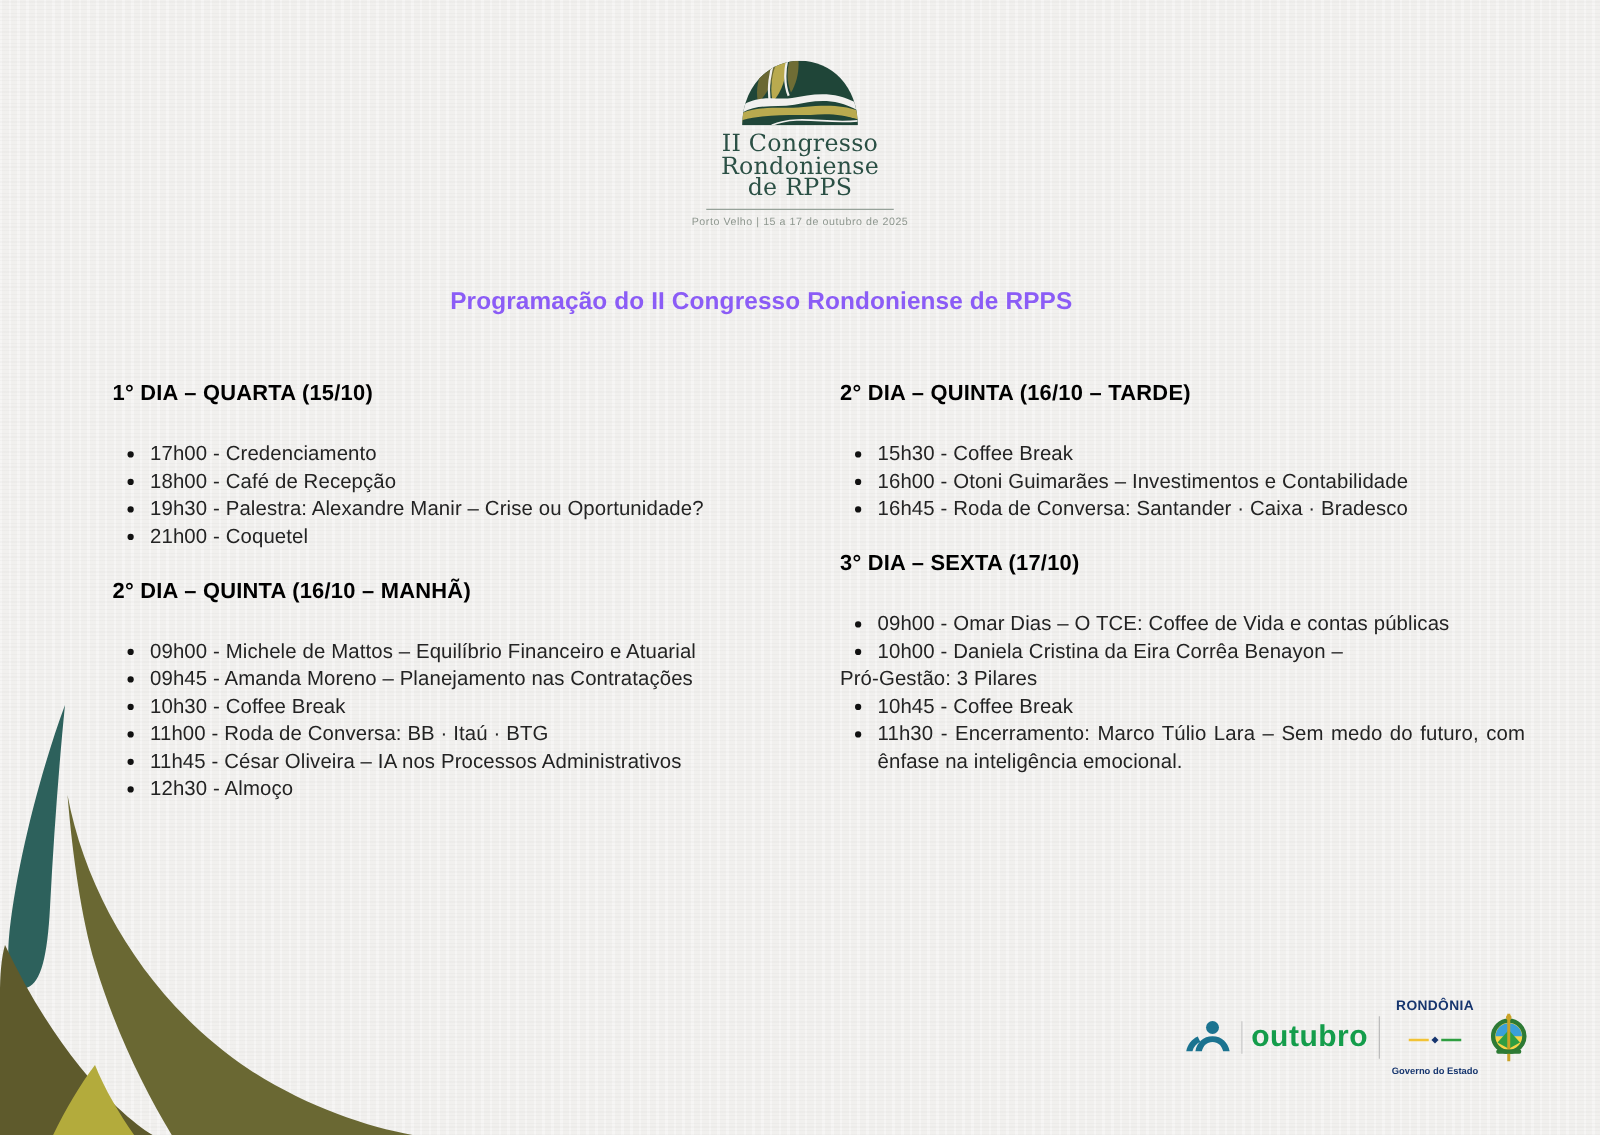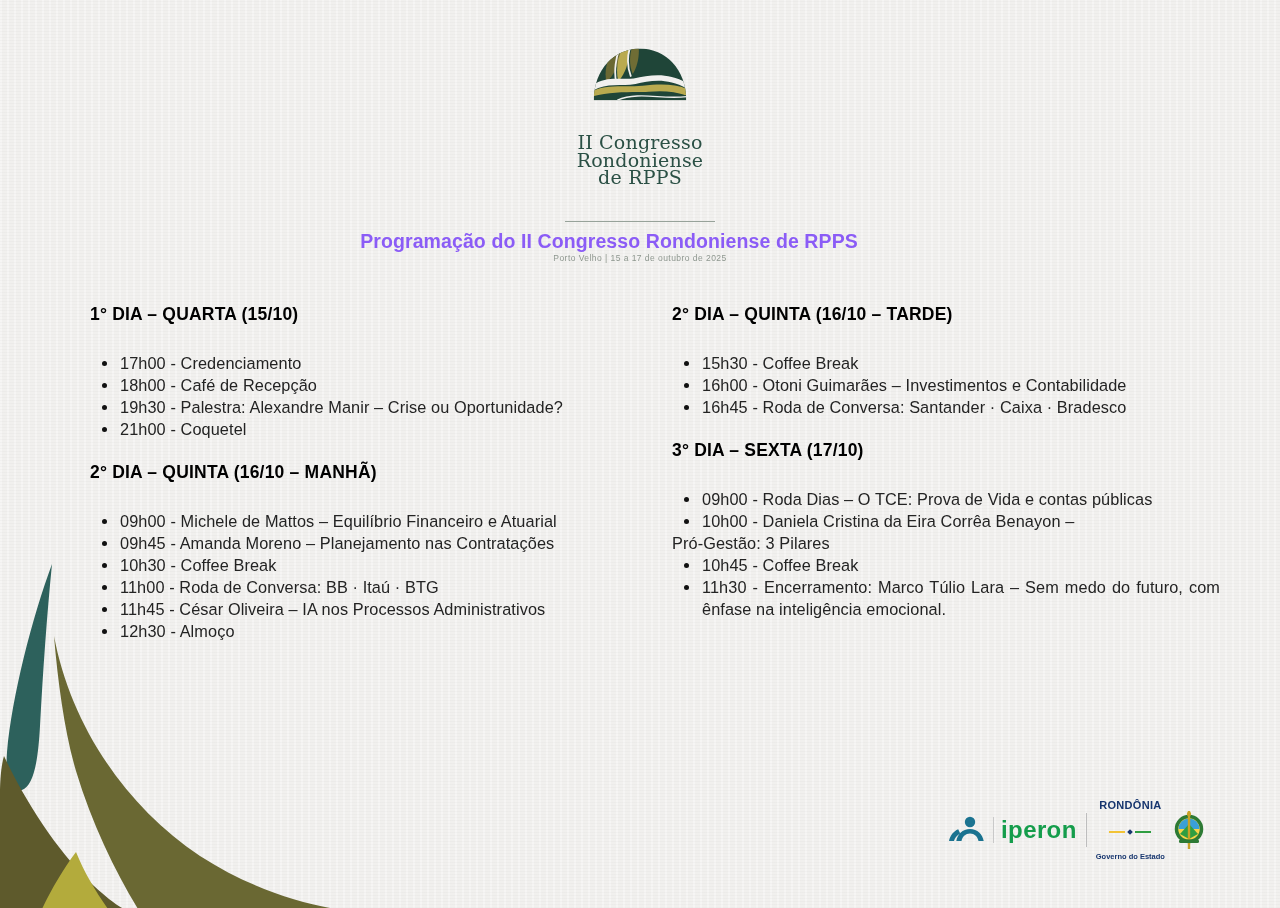--- a/index.html
+++ b/index.html
@@ -17,21 +17,20 @@
   }
 
   
   .logo-block {
     position: absolute;
     top: 44px; left: 0;
     width: 1280px;
     display: flex;
     flex-direction: column;
     align-items: center;
-    gap: 27px;
   }
   .logo-mark { width: 112px; height: 58px; }
   .wordmark {
     margin-top: 5px;
     font-family: "DejaVu Serif", serif;
     font-size: 19px;
     line-height: 17.6px;
     color: #2b5045;
     text-align: center;
     letter-spacing: 0.2px;
@@ -194,21 +193,21 @@
     <h2 class="day-heading">2° DIA – QUINTA (16/10 – TARDE)</h2>
     <ul class="day-list">
       <li>15h30 - Coffee Break</li>
       <li>16h00 - Otoni Guimarães – Investimentos e Contabilidade</li>
       <li>16h45 - Roda de Conversa: Santander · Caixa · Bradesco</li>
     </ul>
   </section>
   <section class="day-section">
     <h2 class="day-heading">3° DIA – SEXTA (17/10)</h2>
     <ul class="day-list">
-      <li>09h00 - Roda Dias – O TCE: Prova de Vida e contas públicas</li>
+      <li>09h00 - Omar Dias – O TCE: Coffee de Vida e contas públicas</li>
       <li><span>10h00 - Daniela Cristina da Eira Corrêa Benayon –</span><span class="li-cont">Pró-Gestão: 3 Pilares</span></li>
       <li>10h45 - Coffee Break</li>
       <li class="li-justify">11h30 - Encerramento: Marco Túlio Lara – Sem medo do futuro, com ênfase na inteligência emocional.</li>
     </ul>
   </section>
 </div>
 
 <svg class="decoration" viewBox="0 0 340 352" xmlns="http://www.w3.org/2000/svg">
   <path d="M52,8 C32,62 12,140 7,196 C5,222 10,238 22,234 C33,230 38,208 40,170 C43,113 47,58 52,8 Z" fill="#2d615c"></path>
   <path d="M54,80 C70,165 122,248 200,300 C248,331 298,347 336,353 L138,353 C115,315 92,268 76,215 C65,178 58,128 54,80 Z" fill="#6a6833"></path>
@@ -218,21 +217,21 @@
 
 <div class="footer-brand">
   <svg class="iperon-icon" viewBox="0 0 42 30" xmlns="http://www.w3.org/2000/svg">
     <g fill="#1b7390">
       <circle cx="24" cy="7" r="5.2"></circle>
       <path d="M24,14 C16.5,14 11.5,19 10.3,26 L15.5,26 C16.6,21.5 19.6,18.6 24,18.6 C28.4,18.6 31.4,21.5 32.5,26 L37.7,26 C36.5,19 31.5,14 24,14 Z"></path>
       <path d="M3,26 C4,20.5 7.5,16.2 12.2,14.2 L14.2,18.4 C11,20 8.8,22.7 8,26 Z"></path>
     </g>
   </svg>
   <div class="vline-sm"></div>
-  <div class="iperon-label">iperon</div>
+  <div class="iperon-label">outubro</div>
   <div class="vline-lg"></div>
   <div class="ron-block">
     <div class="ron-name">RONDÔNIA</div>
     <div class="ron-orn">
       <span class="bar-y"></span>
       <span class="dia"></span>
       <span class="bar-g"></span>
     </div>
     <div class="ron-sub">Governo do Estado</div>
   </div>

